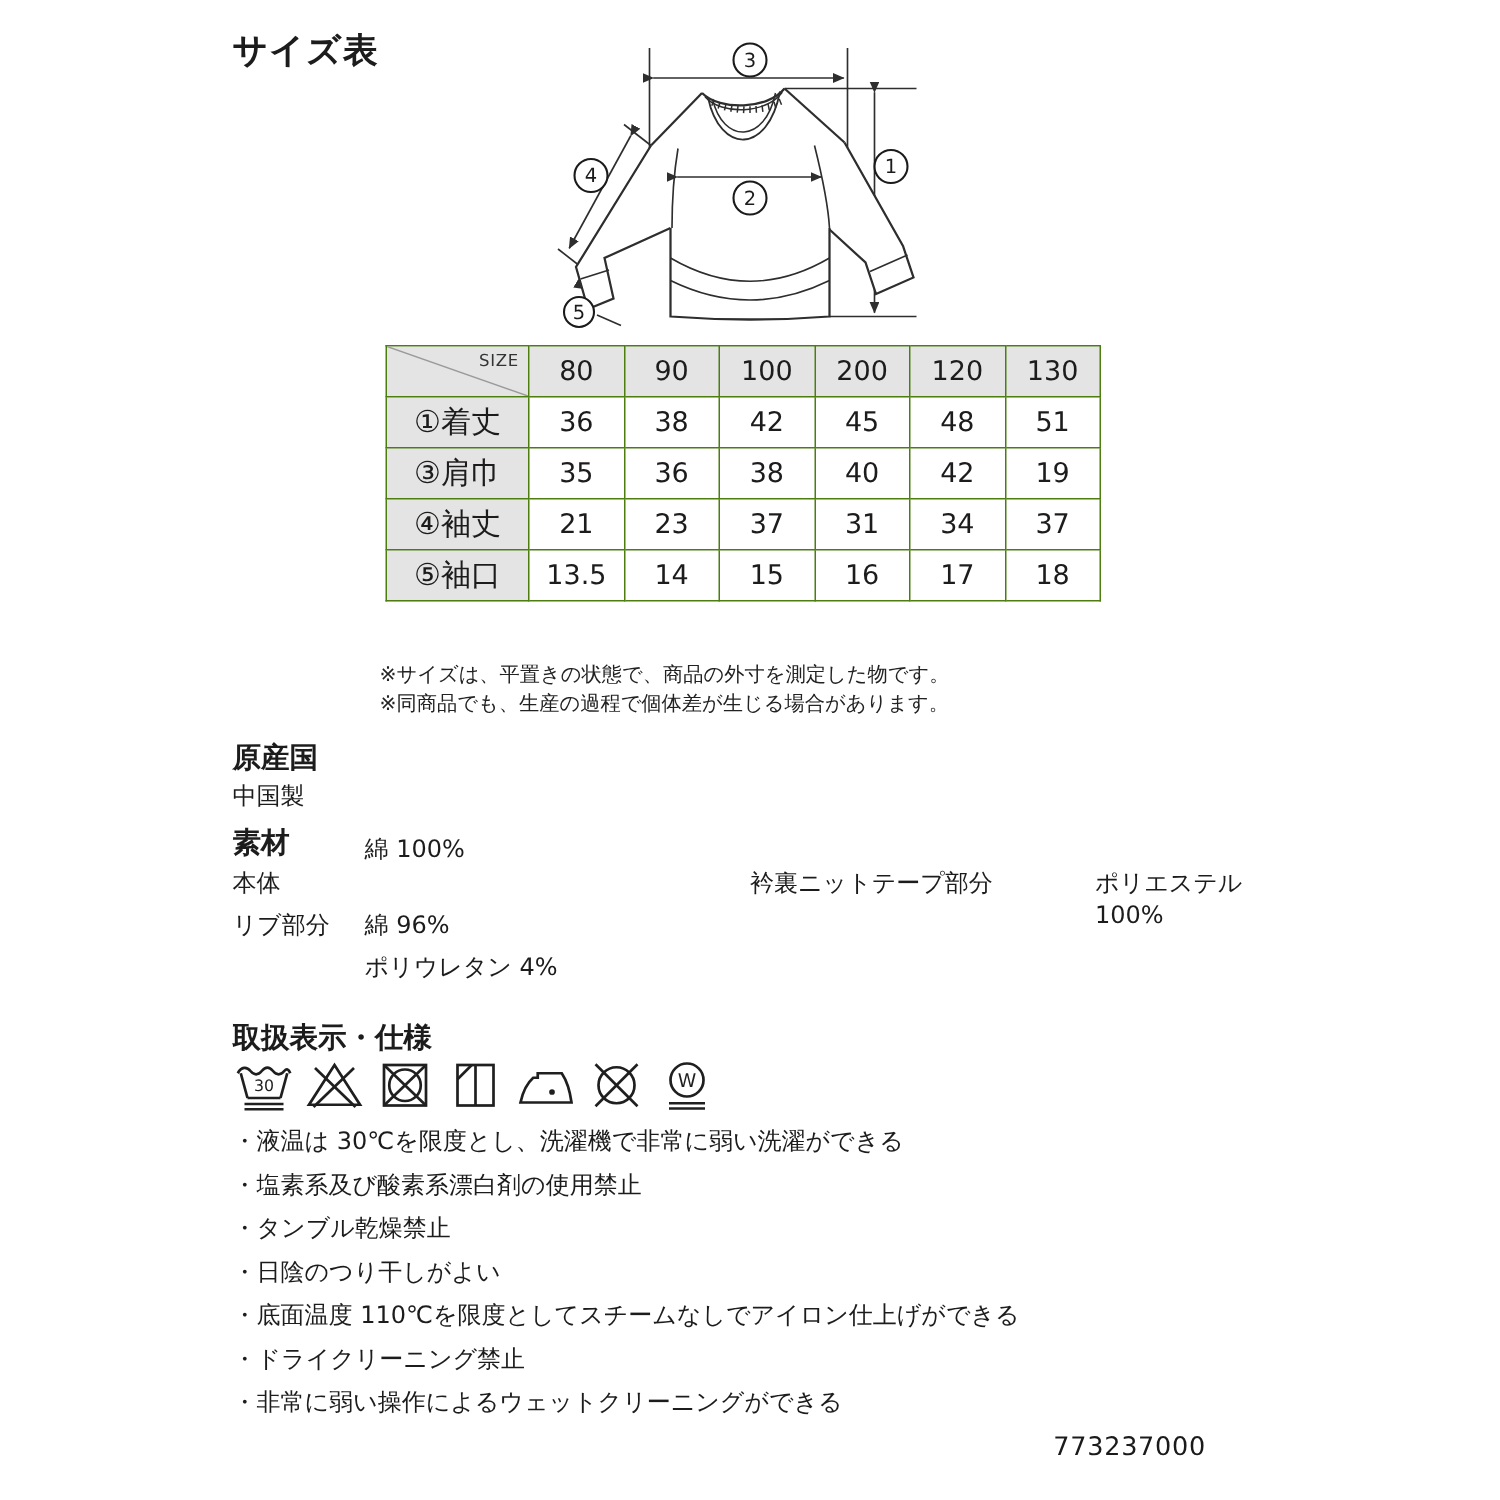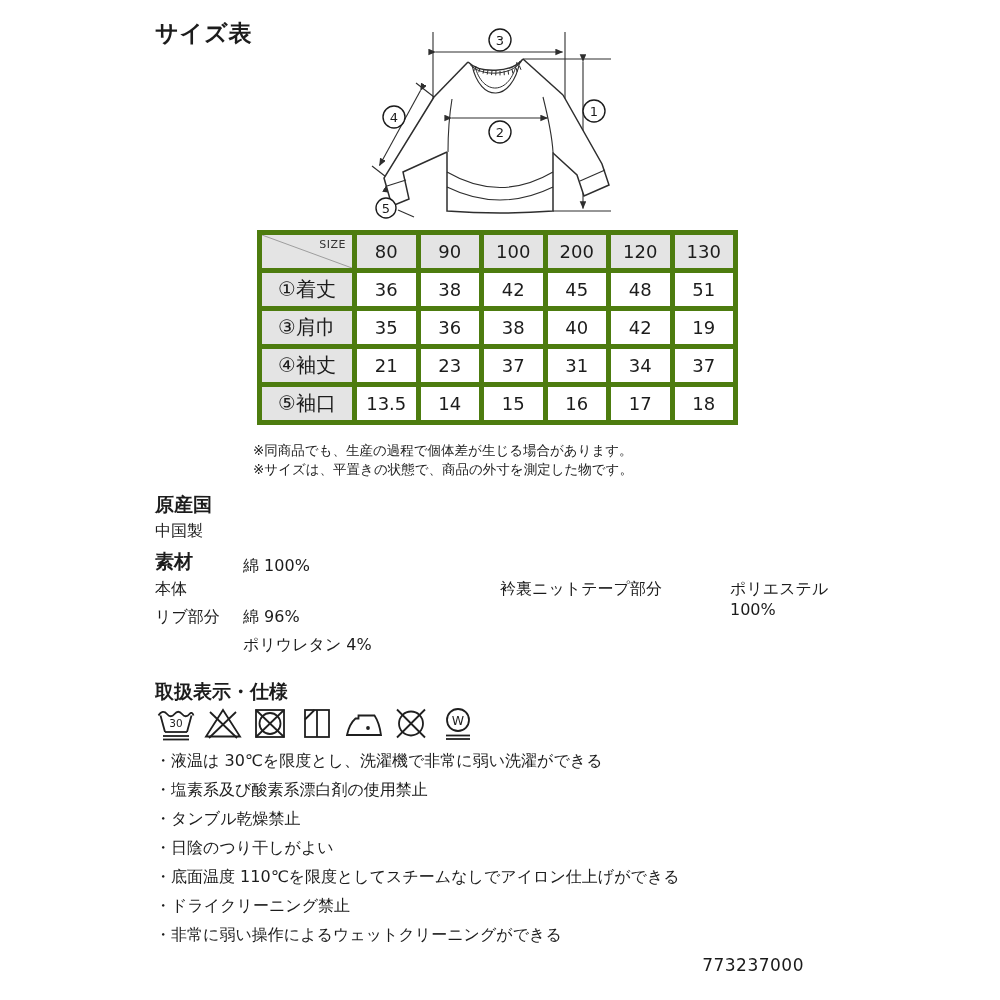--- a/index.html
+++ b/index.html
@@ -13,21 +13,21 @@
     font-size:23px;font-weight:bold;letter-spacing:1px;
   }
   .diagram{position:absolute;left:360px;top:15px;}
 
   
   .size-table{
     position:absolute;left:257px;top:230px;
     border-collapse:collapse;table-layout:fixed;
   }
   .size-table td{
-    border:5px solid #4d7c0f;height:33px;padding:0;
+    border:1px solid #4d7c0f;height:33px;padding:0;
     text-align:center;vertical-align:middle;
     font-size:18px;background:#ffffff;
   }
   .size-table td.hd{background:#e4e4e4;font-size:18px;}
   .size-table td.rl{background:#e4e4e4;font-size:20px;}
   .size-table td.corner{background:#e4e4e4;position:relative;}
   .corner svg{position:absolute;left:0;top:0;width:100%;height:100%;}
   .corner .corner-label{
     position:absolute;top:3px;right:6px;font-size:11px;letter-spacing:.5px;color:#333;
   }
@@ -211,22 +211,22 @@
         <td>14</td>
         <td>15</td>
         <td>16</td>
         <td>17</td>
         <td>18</td>
       </tr>
     </tbody>
   </table>
 
   <div class="table-notes">
+    <div>※サイズは、平置きの状態で、商品の外寸を測定した物です。</div>
     <div>※同商品でも、生産の過程で個体差が生じる場合があります。</div>
-    <div>※サイズは、平置きの状態で、商品の外寸を測定した物です。</div>
   </div>
 
   <h2 class="sec-heading" style="left:155px;top:492px;">原産国</h2>
   <div class="plain" style="left:155px;top:521px;">中国製</div>
 
   <h2 class="sec-heading" style="left:155px;top:549px;">素材</h2>
   <div class="plain" style="left:155px;top:579px;">本体</div>
   <div class="plain" style="left:243px;top:556px;">綿 100%</div>
   <div class="plain" style="left:155px;top:607px;">リブ部分</div>
   <div class="plain" style="left:243px;top:607px;">綿 96%</div>

